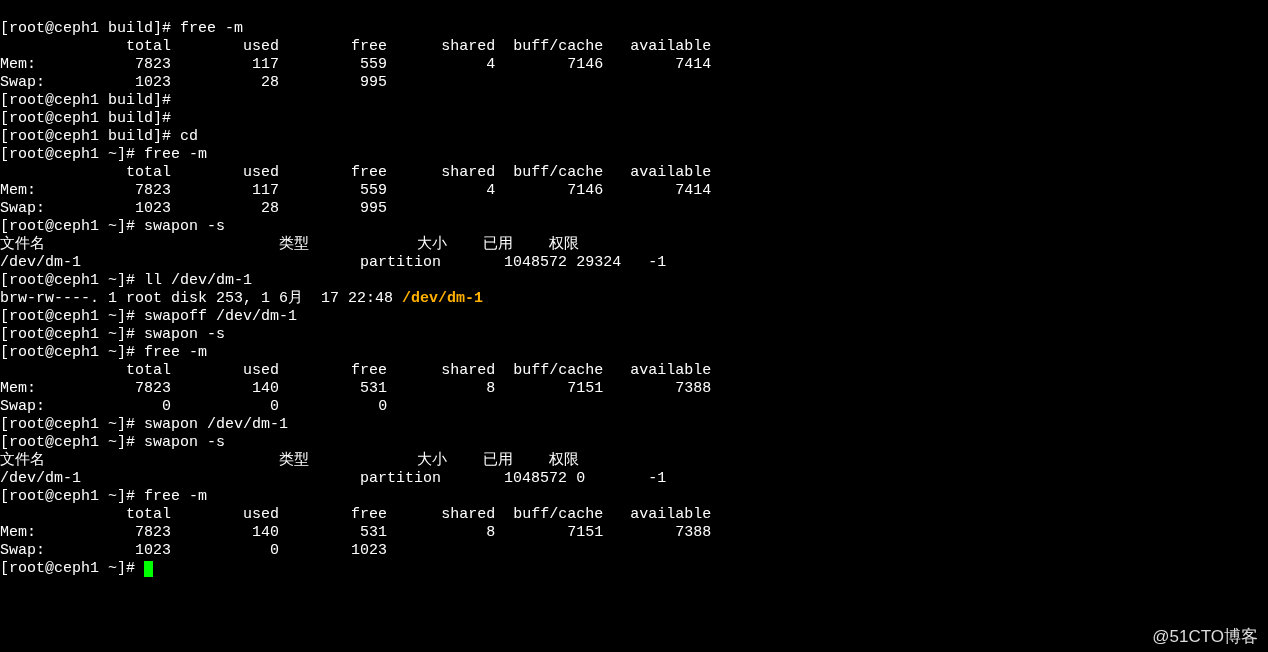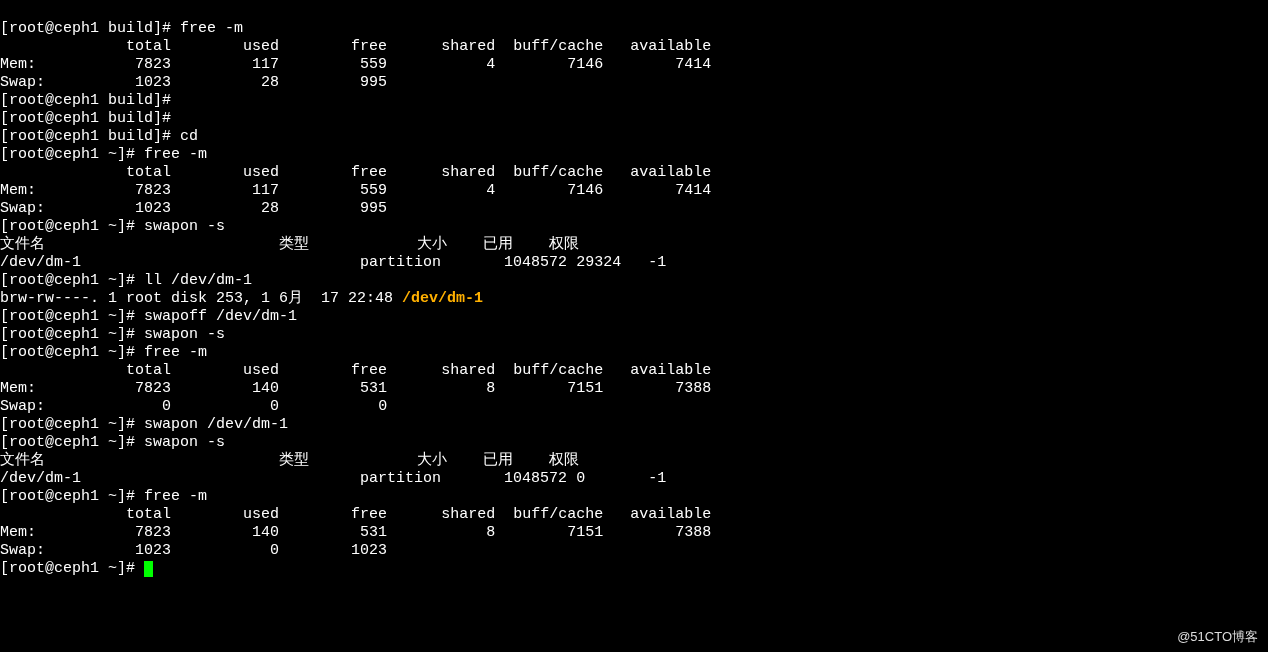--- a/index.html
+++ b/index.html
@@ -24,21 +24,21 @@
     width: 9px;
     height: 16px;
     background: #00ff00;
     vertical-align: text-bottom;
   }
   .watermark {
     position: absolute;
     right: 10px;
     bottom: 6px;
     color: #dddddd;
-    font-size: 13px;
+    font-size: 17px;
     font-family: sans-serif;
   }
 </style>
 </head>
 <body>
 
 <div class="term">
 <span><span>[root@ceph1 build]# </span></span><span>free -m</span>
 <span>              <span>total</span>        <span>used</span>        <span>free</span>      <span>shared</span>  <span>buff/cache</span>   <span>available</span></span>
 <span><span>Mem:</span>           <span>7823</span>         <span>117</span>         <span>559</span>           <span>4</span>        <span>7146</span>        <span>7414</span></span>

